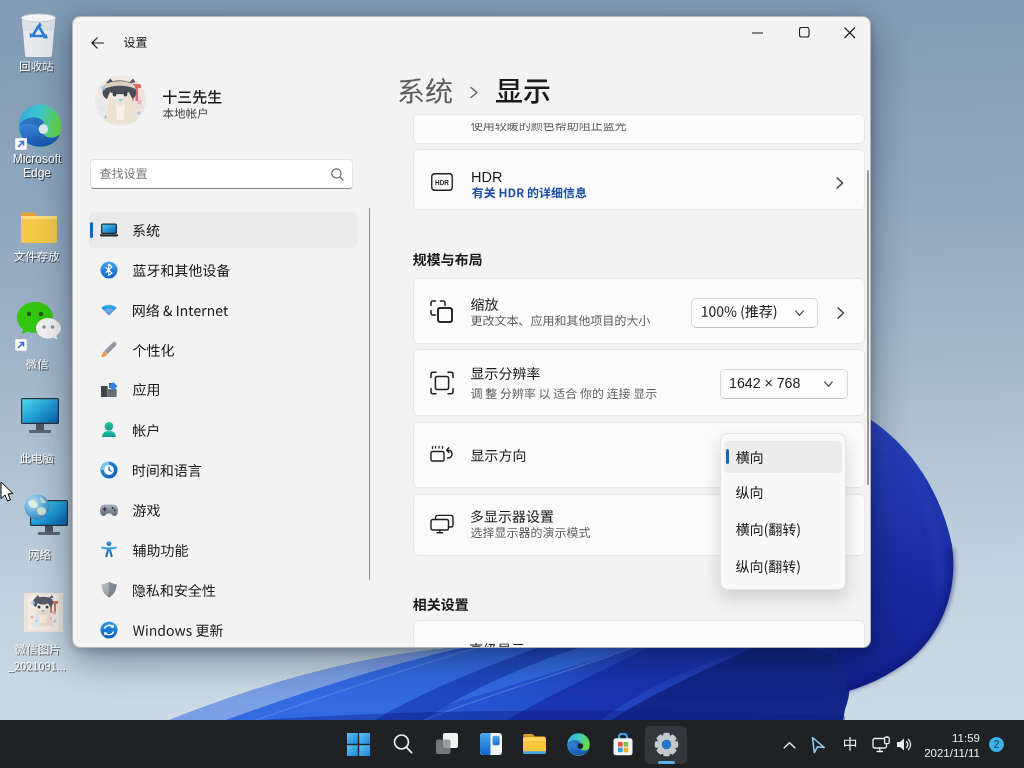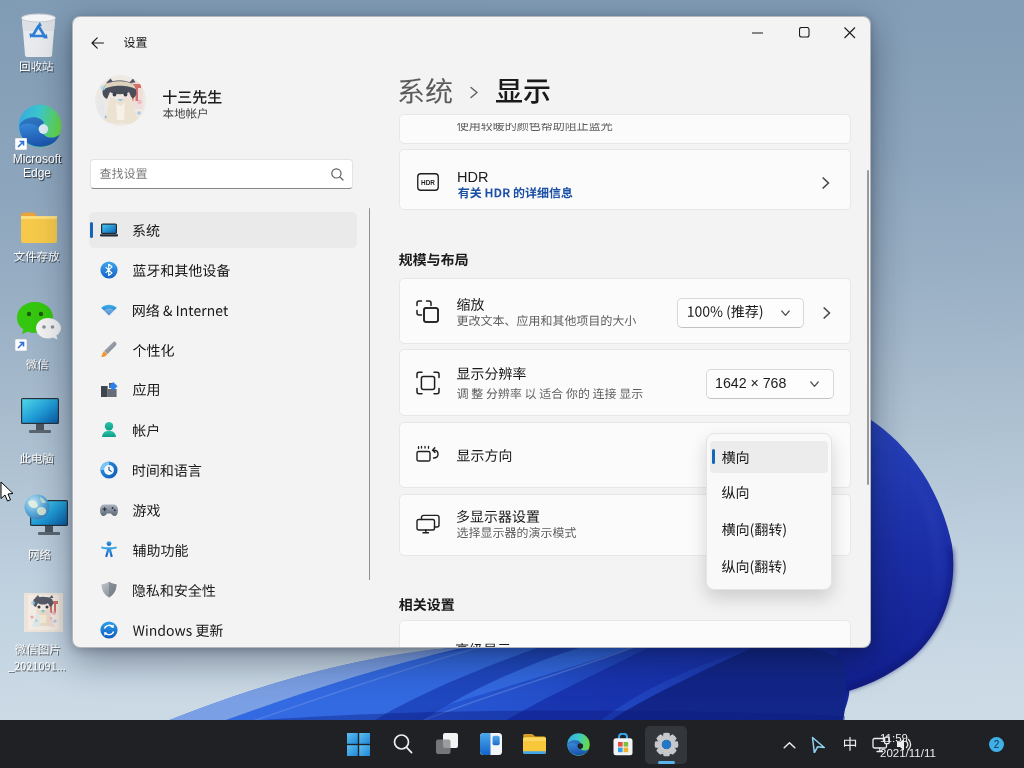--- a/index.html
+++ b/index.html
@@ -413,21 +413,21 @@
       <svg class="t " style="left:325.5px;top:61.4px" width="53.9" height="26.8" viewBox="0 0 53.9 26.8">
         <path d="M6.0 17.4C4.6 19.4 2.2 21.4 0.0 22.8C0.6 23.1 1.4 23.8 1.8 24.2C4.0 22.7 6.5 20.4 8.1 18.1ZM15.8 18.3C18.2 20.1 21.1 22.7 22.5 24.2L24.2 23.0C22.7 21.4 19.9 18.9 17.5 17.2ZM16.6 11.2C17.4 11.9 18.1 12.7 18.9 13.5L6.6 14.3C10.8 12.2 15.1 9.6 19.2 6.5L17.6 5.2C16.2 6.3 14.6 7.4 13.2 8.4L6.3 8.8C8.3 7.3 10.4 5.5 12.2 3.6C15.9 3.2 19.3 2.7 22.0 2.1L20.5 0.3C16.0 1.5 7.8 2.2 1.0 2.5C1.3 3.0 1.5 3.9 1.6 4.4C4.0 4.3 6.7 4.1 9.3 3.9C7.4 5.8 5.4 7.4 4.6 7.9C3.8 8.5 3.1 9.0 2.6 9.0C2.8 9.6 3.1 10.5 3.2 10.9C3.8 10.7 4.6 10.6 10.3 10.2C7.9 11.7 5.9 12.9 4.9 13.3C3.2 14.2 1.9 14.7 1.0 14.8C1.3 15.4 1.6 16.4 1.7 16.8C2.4 16.5 3.5 16.3 11.2 15.7V23.1C11.2 23.4 11.1 23.5 10.7 23.5C10.2 23.5 8.7 23.5 7.0 23.5C7.3 24.1 7.7 24.9 7.8 25.6C9.9 25.6 11.3 25.5 12.2 25.2C13.1 24.9 13.4 24.3 13.4 23.1V15.6L20.3 15.1C21.1 16.0 21.8 16.9 22.3 17.6L24.0 16.6C22.8 14.9 20.4 12.3 18.3 10.4Z M45.6 13.8V22.6C45.6 24.7 46.1 25.3 48.0 25.3C48.4 25.3 50.1 25.3 50.5 25.3C52.2 25.3 52.7 24.2 52.9 20.4C52.3 20.3 51.5 20.0 51.1 19.6C51.0 23.0 50.9 23.5 50.3 23.5C49.9 23.5 48.6 23.5 48.4 23.5C47.7 23.5 47.7 23.4 47.7 22.6V13.8ZM40.3 13.8C40.2 19.4 39.5 22.4 34.9 24.1C35.4 24.5 36.0 25.3 36.2 25.8C41.3 23.7 42.2 20.1 42.4 13.8ZM27.2 22.1 27.7 24.2C30.2 23.4 33.5 22.4 36.7 21.3L36.3 19.5C32.9 20.5 29.5 21.6 27.2 22.1ZM42.7 0.6C43.2 1.7 43.9 3.2 44.2 4.2H37.4V6.1H42.5C41.2 7.8 39.3 10.4 38.6 11.0C38.1 11.5 37.4 11.7 36.9 11.8C37.1 12.3 37.5 13.4 37.6 13.9C38.4 13.6 39.5 13.4 49.7 12.5C50.1 13.2 50.6 13.9 50.8 14.5L52.6 13.5C51.8 11.9 50.0 9.3 48.4 7.3L46.8 8.1C47.4 9.0 48.0 9.9 48.6 10.8L40.9 11.5C42.2 9.9 43.8 7.7 45.0 6.1H52.6V4.2H44.5L46.3 3.6C46.0 2.7 45.3 1.2 44.6 0.1ZM27.7 11.8C28.1 11.6 28.8 11.5 32.1 11.0C30.9 12.7 29.8 14.1 29.3 14.6C28.4 15.7 27.8 16.4 27.2 16.5C27.4 17.1 27.8 18.1 27.9 18.5C28.5 18.2 29.4 17.9 36.4 16.4C36.3 15.9 36.3 15.1 36.3 14.5L31.1 15.5C33.2 13.1 35.3 10.1 37.0 7.1L35.2 5.9C34.6 7.0 34.0 8.0 33.4 9.0L30.0 9.4C31.7 7.0 33.4 3.9 34.7 1.0L32.6 0.0C31.4 3.4 29.3 7.0 28.6 7.9C28.0 8.9 27.5 9.5 27.0 9.6C27.2 10.2 27.6 11.3 27.7 11.8Z" fill="#5c5c5c"></path>
       </svg>
       <svg class="abs" style="left:395px;top:69px" width="12" height="13" viewBox="0 0 12 13">
 <path d="M3,1.5 L9,6.5 L3,11.5" stroke="#5f5f5f" stroke-width="1.4" fill="none" stroke-linecap="round" stroke-linejoin="round"></path>
 </svg>
       <svg class="t " style="left:423.0px;top:61.9px" width="54.4" height="25.7" viewBox="0 0 54.4 25.7">
         <path d="M6.2 6.5H19.7V9.0H6.2ZM6.2 2.1H19.7V4.5H6.2ZM3.6 0.0V11.1H22.4V0.0ZM21.8 12.9C20.9 14.6 19.3 17.0 18.2 18.5L20.2 19.4C21.4 18.0 22.9 15.8 24.0 13.9ZM2.2 13.9C3.3 15.7 4.5 18.1 5.1 19.5L7.3 18.5C6.7 17.1 5.3 14.8 4.3 13.0ZM14.8 12.1V20.9H11.1V12.1H8.5V20.9H0.0V23.4H26.0V20.9H17.3V12.1Z M33.1 12.5C32.0 15.5 30.0 18.6 27.8 20.5C28.5 20.9 29.7 21.6 30.3 22.1C32.4 20.0 34.6 16.6 35.9 13.2ZM46.0 13.5C47.9 16.2 50.0 19.8 50.7 22.1L53.3 21.0C52.5 18.6 50.4 15.1 48.4 12.5ZM31.1 0.6V3.2H50.9V0.6ZM28.6 7.4V10.1H39.6V21.4C39.6 21.8 39.5 21.9 38.9 21.9C38.4 22.0 36.5 21.9 34.7 21.9C35.1 22.7 35.5 23.9 35.7 24.7C38.1 24.7 39.9 24.6 41.0 24.2C42.1 23.8 42.5 23.0 42.5 21.4V10.1H53.4V7.4Z" fill="#1a1a1a"></path>
       </svg>
       <div class="abs" style="left:794px;top:153px;width:2px;height:315px;background:#9a9a9a;border-radius:1px"></div>
-      <div class="abs" style="left:2px;top:92px;width:821px;height:540px;overflow:hidden">
+      <div class="abs" style="left:16px;top:92px;width:821px;height:540px;overflow:hidden">
         <div class="abs" style="left:324px;top:5px;width:452px;height:30px;background:#fbfbfb;border:1px solid #e7e7e7;border-radius:5px"></div>
         <div class="abs" style="left:381.5px;top:13.599999999999994px;width:157.3px;height:9.4px;overflow:hidden">
           <svg class="t" style="left:0;top:-2.2px" width="156.3" height="12.2" viewBox="0 0 156.3 12.2">
             <path d="M6.9 0.1V1.4H3.6V2.2H6.9V3.4H3.9V6.7H6.9C6.8 7.4 6.6 8.0 6.2 8.6C5.6 8.1 5.1 7.6 4.7 7.0L3.9 7.2C4.4 8.0 5.0 8.6 5.7 9.2C5.1 9.7 4.3 10.1 3.2 10.4C3.3 10.6 3.6 10.9 3.7 11.1C5.0 10.8 5.8 10.3 6.4 9.7C7.6 10.4 9.2 10.9 10.9 11.1C11.0 10.9 11.2 10.5 11.4 10.3C9.7 10.1 8.2 9.7 7.0 9.0C7.4 8.3 7.7 7.5 7.8 6.7H10.9V3.4H7.8V2.2H11.3V1.4H7.8V0.1ZM4.8 4.2H6.9V5.4L6.9 6.0H4.8ZM7.8 4.2H10.0V6.0H7.8L7.8 5.4ZM3.1 0.0C2.4 1.9 1.2 3.6 0.0 4.8C0.2 5.0 0.4 5.5 0.5 5.7C1.0 5.2 1.4 4.7 1.8 4.1V11.1H2.7V2.8C3.2 2.0 3.6 1.2 3.9 0.3Z M13.6 0.9V5.3C13.6 6.9 13.5 9.1 12.1 10.6C12.3 10.7 12.7 11.0 12.8 11.2C13.8 10.1 14.2 8.8 14.3 7.4H17.4V11.0H18.3V7.4H21.5V9.9C21.5 10.1 21.4 10.2 21.2 10.2C21.0 10.2 20.1 10.2 19.3 10.2C19.4 10.4 19.6 10.8 19.6 11.0C20.7 11.0 21.4 11.0 21.8 10.9C22.2 10.7 22.4 10.5 22.4 9.9V0.9ZM14.5 1.8H17.4V3.7H14.5ZM21.5 1.8V3.7H18.3V1.8ZM14.5 4.5H17.4V6.6H14.4C14.5 6.1 14.5 5.7 14.5 5.3ZM21.5 4.5V6.6H18.3V4.5Z M32.9 3.3C33.5 4.1 34.3 5.2 34.6 5.9L35.3 5.5C35.0 4.8 34.2 3.7 33.6 2.9ZM30.6 2.9C30.2 3.8 29.6 4.7 29.0 5.4C29.1 5.5 29.4 5.9 29.6 6.0C30.2 5.3 30.9 4.2 31.4 3.2ZM24.7 6.2C24.8 6.1 25.2 6.0 25.6 6.0H26.7V7.8L24.2 8.1L24.4 9.0L26.7 8.6V11.0H27.5V8.5L28.8 8.2L28.7 7.4L27.5 7.6V6.0H28.5V5.2H27.5V3.3H26.7V5.2H25.5C25.9 4.3 26.2 3.4 26.5 2.3H28.5V1.5H26.7C26.8 1.1 26.9 0.6 27.0 0.2L26.1 0.1C26.0 0.5 25.9 1.0 25.8 1.5H24.3V2.3H25.6C25.4 3.3 25.1 4.1 25.0 4.4C24.8 4.9 24.6 5.3 24.4 5.4C24.5 5.6 24.7 6.0 24.7 6.2ZM31.1 0.3C31.4 0.8 31.8 1.4 31.9 1.8H29.1V2.6H35.1V1.8H32.1L32.7 1.4C32.6 1.1 32.2 0.4 31.9 0.0ZM33.1 5.1C32.9 6.0 32.6 6.9 32.1 7.6C31.6 6.9 31.2 6.0 30.9 5.2L30.1 5.4C30.5 6.5 30.9 7.5 31.5 8.3C30.8 9.2 29.9 9.9 28.7 10.5C28.9 10.6 29.2 10.9 29.3 11.1C30.4 10.6 31.3 9.9 32.1 9.0C32.8 9.9 33.7 10.6 34.7 11.0C34.8 10.8 35.1 10.5 35.3 10.3C34.3 9.9 33.4 9.2 32.6 8.3C33.2 7.5 33.7 6.5 34.0 5.3Z M42.8 1.5C43.0 2.1 43.1 2.7 43.1 3.2L43.9 3.0C43.8 2.6 43.7 1.9 43.5 1.4ZM46.2 0.1C44.8 0.5 42.2 0.7 40.1 0.7C40.2 0.9 40.3 1.2 40.3 1.4C42.5 1.4 45.1 1.2 46.7 0.8ZM40.7 1.8C40.9 2.3 41.1 2.9 41.2 3.3L42.0 3.0C41.9 2.7 41.6 2.1 41.4 1.6ZM45.7 1.3C45.5 1.9 45.0 2.7 44.6 3.3H40.3V4.0H41.8L41.7 5.0H39.9V5.8H41.6C41.3 7.5 40.6 9.4 38.9 10.5C39.1 10.6 39.4 10.9 39.5 11.1C40.7 10.3 41.4 9.2 41.9 7.9C42.3 8.5 42.8 9.1 43.3 9.5C42.6 9.9 41.8 10.2 40.9 10.4C41.0 10.6 41.3 10.9 41.4 11.1C42.3 10.9 43.2 10.5 44.0 10.0C44.8 10.5 45.8 10.9 46.8 11.1C46.9 10.9 47.2 10.5 47.4 10.4C46.4 10.2 45.5 9.9 44.7 9.5C45.4 8.8 46.0 7.9 46.3 6.8L45.8 6.5L45.7 6.6H42.3L42.5 5.8H47.2V5.0H42.6L42.7 4.0H46.9V3.3H45.5C45.8 2.8 46.2 2.1 46.6 1.5ZM42.4 7.3H45.3C45.0 8.0 44.6 8.6 44.0 9.0C43.3 8.5 42.8 8.0 42.4 7.3ZM38.9 5.2V8.0H37.5V5.2ZM38.9 4.4H37.5V1.8H38.9ZM36.6 1.0V9.7H37.5V8.8H39.8V1.0Z M54.4 5.1C55.0 5.9 55.8 7.1 56.2 7.9L57.0 7.4C56.6 6.7 55.8 5.5 55.1 4.7ZM50.6 0.0C50.5 0.6 50.3 1.4 50.1 2.0H48.8V10.8H49.6V9.8H53.0V2.0H51.0C51.2 1.5 51.4 0.8 51.6 0.2ZM49.6 2.8H52.1V5.3H49.6ZM49.6 9.0V6.1H52.1V9.0ZM54.9 0.0C54.5 1.7 53.9 3.3 53.1 4.4C53.3 4.5 53.7 4.8 53.8 4.9C54.2 4.3 54.6 3.6 54.9 2.8H58.0C57.9 7.6 57.7 9.4 57.3 9.9C57.2 10.0 57.0 10.1 56.8 10.1C56.5 10.1 55.8 10.0 55.0 10.0C55.2 10.2 55.3 10.6 55.3 10.8C56.0 10.9 56.7 10.9 57.1 10.9C57.5 10.8 57.8 10.7 58.1 10.4C58.5 9.8 58.7 7.9 58.9 2.4C58.9 2.3 58.9 2.0 58.9 2.0H55.3C55.5 1.4 55.6 0.8 55.8 0.2Z M68.1 4.1C68.1 8.4 68.0 9.7 64.9 10.5C65.1 10.7 65.3 10.9 65.4 11.1C68.6 10.2 68.8 8.6 68.8 4.1ZM64.5 4.6C63.9 5.2 62.7 5.8 61.6 6.1C61.8 6.2 62.1 6.5 62.2 6.7C63.3 6.3 64.5 5.7 65.3 4.9ZM64.9 7.9C64.2 8.9 62.8 9.7 61.3 10.2C61.5 10.3 61.8 10.6 61.9 10.8C63.4 10.3 64.9 9.4 65.7 8.3ZM68.6 9.2C69.4 9.8 70.3 10.6 70.8 11.1L71.3 10.5C70.8 10.0 69.9 9.2 69.1 8.7ZM66.2 2.8V8.5H66.9V3.5H70.0V8.5H70.7V2.8H68.4C68.6 2.4 68.8 2.0 68.9 1.5H71.1V0.8H65.9V1.5H68.2C68.1 1.9 67.9 2.4 67.7 2.8ZM62.5 0.3C62.7 0.6 62.8 0.9 62.9 1.3H60.6V2.0H65.7V1.3H63.8C63.6 0.9 63.4 0.4 63.2 0.0ZM64.7 6.2C64.0 7.0 62.7 7.7 61.5 8.1C61.6 7.4 61.6 6.8 61.6 6.3V4.5H65.7V3.7H64.5C64.7 3.3 65.0 2.8 65.2 2.3L64.4 2.1C64.2 2.6 63.9 3.3 63.7 3.7H62.1L62.7 3.5C62.6 3.1 62.4 2.5 62.1 2.1L61.4 2.3C61.6 2.7 61.9 3.3 62.0 3.7H60.8V6.3C60.8 7.6 60.8 9.4 60.1 10.7C60.3 10.8 60.7 11.0 60.9 11.1C61.2 10.2 61.5 9.2 61.5 8.1C61.7 8.3 61.9 8.5 62.1 8.7C63.3 8.2 64.6 7.5 65.4 6.5Z M77.4 4.2V6.3H74.7V4.2ZM78.3 4.2H81.2V6.3H78.3ZM78.9 1.9C78.6 2.4 78.1 3.0 77.7 3.4H74.5C75.0 2.9 75.4 2.4 75.8 1.9ZM76.0 0.0C75.2 1.6 73.7 3.1 72.2 4.0C72.4 4.2 72.6 4.7 72.7 4.8C73.1 4.6 73.4 4.3 73.8 4.0V9.2C73.8 10.6 74.4 10.9 76.3 10.9C76.7 10.9 80.4 10.9 80.9 10.9C82.7 10.9 83.1 10.4 83.3 8.5C83.0 8.4 82.7 8.3 82.4 8.1C82.3 9.7 82.1 10.1 80.9 10.1C80.1 10.1 76.9 10.1 76.2 10.1C74.9 10.1 74.7 9.9 74.7 9.2V7.2H81.2V7.7H82.1V3.4H78.8C79.3 2.8 79.9 2.1 80.3 1.5L79.7 1.1L79.5 1.1H76.3C76.5 0.9 76.7 0.6 76.8 0.3Z M87.0 0.1V1.0H84.5V1.7H87.0V2.6H84.8V3.3H87.0V3.6C87.0 3.8 87.0 4.0 86.9 4.3H84.3V5.0H86.6C86.2 5.5 85.6 6.1 84.6 6.4C84.8 6.6 85.1 6.9 85.2 7.1C86.5 6.5 87.2 5.7 87.6 5.0H90.2V4.3H87.9C87.9 4.0 87.9 3.8 87.9 3.6V3.3H89.9V2.6H87.9V1.7H90.2V1.0H87.9V0.1ZM90.8 0.6V6.5H91.6V1.3H93.7C93.3 1.9 93.0 2.5 92.6 3.0C93.6 3.6 94.0 4.1 94.0 4.5C94.0 4.8 93.9 5.0 93.7 5.1C93.6 5.1 93.4 5.1 93.2 5.2C92.9 5.2 92.4 5.2 91.9 5.1C92.1 5.3 92.2 5.7 92.2 5.9C92.7 5.9 93.2 5.9 93.6 5.9C93.8 5.9 94.1 5.8 94.3 5.7C94.7 5.5 94.9 5.1 94.9 4.6C94.9 4.1 94.5 3.5 93.5 2.9C94.0 2.3 94.5 1.5 95.0 0.9L94.4 0.5L94.2 0.6ZM85.5 7.0V10.5H86.5V7.8H89.2V11.1H90.2V7.8H93.2V9.4C93.2 9.6 93.2 9.6 93.0 9.7C92.8 9.7 92.1 9.7 91.3 9.6C91.4 9.9 91.6 10.2 91.6 10.4C92.6 10.4 93.3 10.4 93.6 10.3C94.0 10.2 94.1 9.9 94.1 9.5V7.0H90.2V6.0H89.2V7.0Z M103.3 0.1C103.3 1.0 103.3 1.9 103.3 2.8H101.3V3.6H103.3C103.1 6.5 102.5 9.0 100.2 10.5C100.4 10.6 100.7 10.9 100.9 11.1C103.3 9.5 104.0 6.8 104.1 3.6H106.0C105.9 8.0 105.8 9.6 105.5 10.0C105.4 10.2 105.2 10.2 105.0 10.2C104.8 10.2 104.1 10.2 103.5 10.1C103.6 10.4 103.7 10.7 103.7 11.0C104.4 11.0 105.0 11.0 105.4 11.0C105.8 11.0 106.0 10.9 106.3 10.5C106.7 10.0 106.8 8.3 106.9 3.2C106.9 3.1 106.9 2.8 106.9 2.8H104.2C104.2 1.9 104.2 1.0 104.2 0.1ZM96.2 9.0 96.3 9.9C97.8 9.6 99.8 9.1 101.7 8.7L101.6 7.9L100.9 8.0V0.6H97.0V8.8ZM97.8 8.7V6.6H100.1V8.2ZM97.8 4.0H100.1V5.8H97.8ZM97.8 3.2V1.5H100.1V3.2Z M113.1 0.7V9.9H111.8V10.7H119.3V9.9H118.3V0.7ZM114.0 9.9V7.5H117.4V9.9ZM114.0 4.5H117.4V6.7H114.0ZM114.0 3.7V1.6H117.4V3.7ZM108.8 0.6V11.1H109.6V1.4H111.4C111.1 2.2 110.7 3.2 110.3 4.1C111.3 5.0 111.5 5.9 111.5 6.5C111.5 6.9 111.4 7.2 111.2 7.4C111.1 7.4 111.0 7.5 110.8 7.5C110.6 7.5 110.4 7.5 110.1 7.5C110.2 7.7 110.3 8.0 110.3 8.3C110.6 8.3 110.9 8.3 111.2 8.2C111.4 8.2 111.6 8.1 111.8 8.0C112.2 7.8 112.3 7.3 112.3 6.6C112.3 5.8 112.1 5.0 111.1 4.0C111.6 3.0 112.1 1.9 112.4 0.9L111.9 0.5L111.7 0.6Z M122.0 2.7V9.6H120.3V10.5H131.1V9.6H126.7V5.0H130.6V4.1H126.7V0.1H125.7V9.6H122.9V2.7Z M139.6 4.9C140.1 5.5 140.7 6.4 140.9 7.0L141.6 6.6C141.4 6.0 140.8 5.2 140.3 4.5ZM135.5 2.7V6.9H136.4V2.7ZM133.3 3.2V6.6H134.2V3.2ZM139.4 0.1V0.9H136.1V0.1H135.2V0.9H132.4V1.7H135.2V2.4H136.1V1.7H139.4V2.4H140.3V1.7H143.1V0.9H140.3V0.1ZM138.7 2.5C138.4 3.8 137.8 5.0 137.1 5.8C137.4 5.9 137.7 6.2 137.9 6.3C138.3 5.8 138.7 5.1 139.0 4.4H142.6V3.6H139.3C139.4 3.3 139.5 3.0 139.6 2.7ZM133.6 7.3V10.0H132.3V10.8H143.2V10.0H141.9V7.3ZM134.5 10.0V8.0H136.1V10.0ZM136.9 10.0V8.0H138.6V10.0ZM139.4 10.0V8.0H141.1V10.0Z M145.4 0.9C146.0 1.9 146.6 3.2 146.8 3.9L147.7 3.6C147.5 2.8 146.8 1.6 146.2 0.6ZM153.3 0.5C153.0 1.5 152.3 2.8 151.8 3.6L152.5 3.9C153.1 3.1 153.7 1.9 154.2 0.9ZM149.3 0.1V4.6H144.4V5.5H147.6C147.4 7.8 147.0 9.5 144.2 10.3C144.4 10.5 144.6 10.9 144.7 11.1C147.7 10.1 148.3 8.1 148.6 5.5H150.8V9.8C150.8 10.8 151.1 11.1 152.2 11.1C152.4 11.1 153.7 11.1 153.9 11.1C154.9 11.1 155.2 10.6 155.3 8.6C155.0 8.5 154.6 8.4 154.4 8.2C154.4 9.9 154.3 10.2 153.8 10.2C153.5 10.2 152.5 10.2 152.3 10.2C151.8 10.2 151.7 10.2 151.7 9.8V5.5H155.1V4.6H150.2V0.1Z" fill="#5d5d5d"></path>
           </svg>
         </div>
         <div class="abs" style="left:324px;top:40px;width:452px;height:61px;background:#fbfbfb;border:1px solid #e7e7e7;border-radius:5px"></div>
         <svg class="abs" style="left:341.5px;top:63.5px" width="22" height="18" viewBox="0 0 22 18">
 <rect x="0.75" y="0.75" width="20.5" height="16.5" rx="3" fill="none" stroke="#1f1f1f" stroke-width="1.35"></rect>
 <text x="11" y="11.6" text-anchor="middle" font-family="Liberation Sans,sans-serif" font-weight="bold" font-size="6.4" fill="#1f1f1f">HDR</text>
@@ -618,14 +618,14 @@
 <rect x="1" y="2.5" width="13.5" height="9.5" rx="1.5"></rect>
 <path d="M5,15.5 L10.5,15.5 M7.8,12.2 L7.8,15.3"></path>
 <rect x="12.6" y="1.2" width="4.6" height="6.4" rx="1" fill="#1f2125" stroke="#eceded"></rect>
 <path d="M14.9,1.2 L14.9,0" stroke-width="1.1"></path>
 </g>
     </svg>
     <svg class="abs" style="left:896.0px;top:736.5px" width="18" height="15" viewBox="0 0 18 15">
 <path d="M1,5 L4,5 L8,1.5 L8,13.5 L4,10 L1,10 Z" fill="#eceded"></path>
 <path d="M10.5,4.5 A4.5,4.5 0 0,1 10.5,10.5 M12.5,2.5 A7,7 0 0,1 12.5,12.5" stroke="#eceded" stroke-width="1.3" fill="none" stroke-linecap="round"></path>
     </svg>
-    <div class="abs" style="left:880px;top:731px;width:100px;text-align:left;font-size:11.5px;color:#eceded;line-height:14.5px">11:59<br>2021/11/11</div>
+    <div class="abs" style="left:880px;top:731px;width:100px;text-align:right;font-size:11.5px;color:#eceded;line-height:14.5px">11:59<br>2021/11/11</div>
     <div class="abs" style="left:989px;top:736.5px;width:15px;height:15px;background:#3db1e8;border-radius:50%;color:#16304a;font-size:10px;text-align:center;line-height:15px">2</div>
 </div>
 </body></html>

